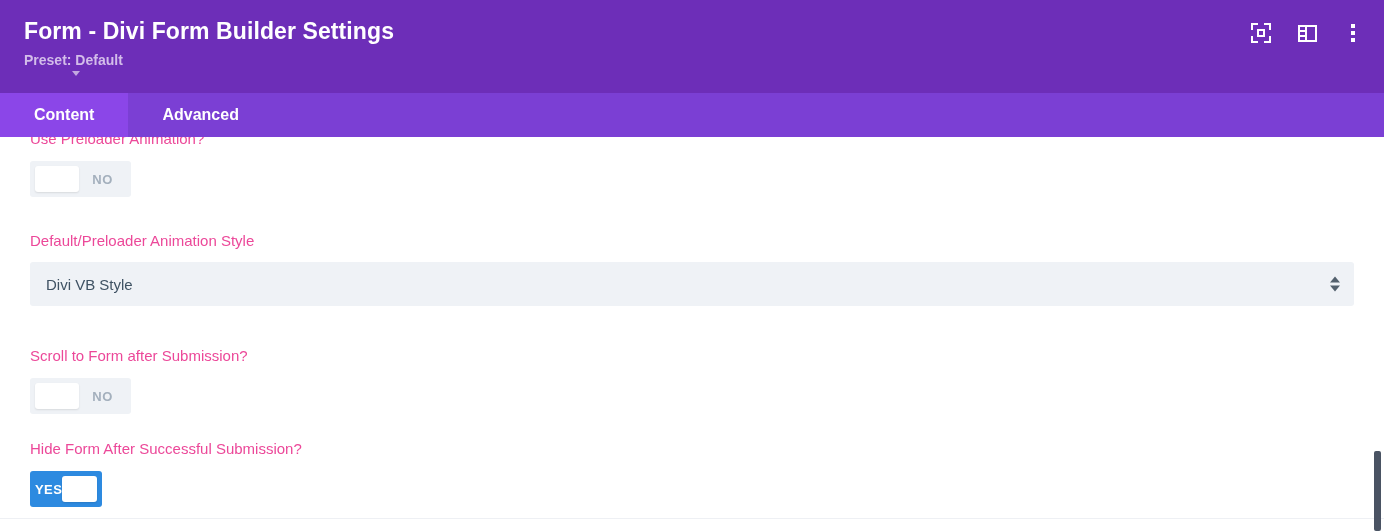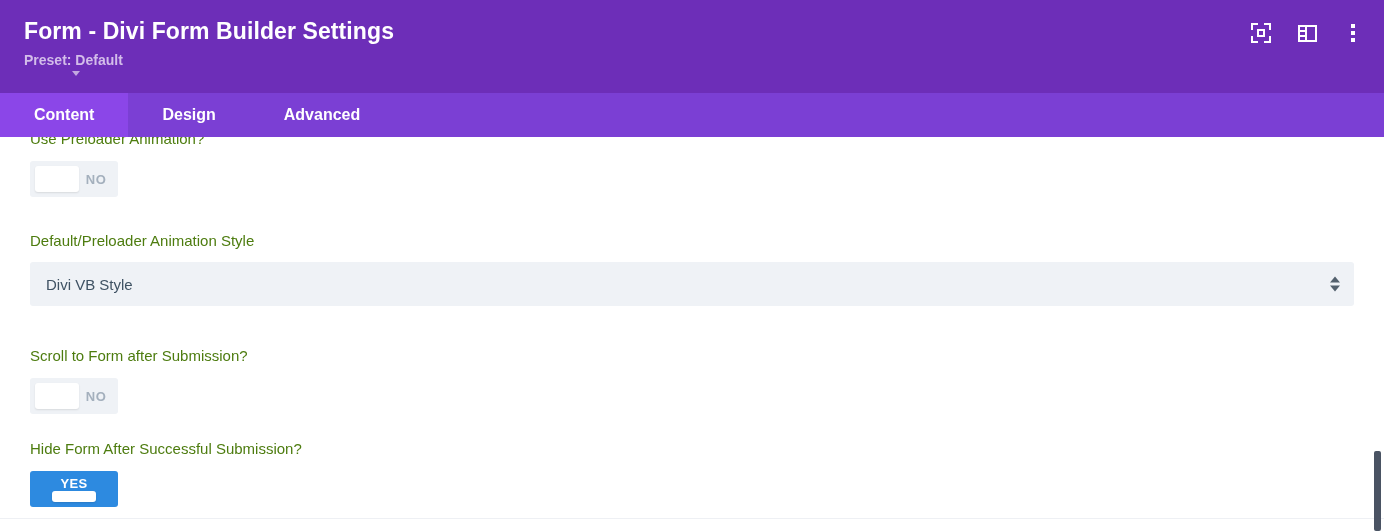--- a/index.html
+++ b/index.html
@@ -165,40 +165,40 @@
     height: 395px;
     background: #ffffff;
     overflow: hidden;
   }
 
   .field {
     padding: 0 30px;
   }
 
   .field-label {
-    color: #4d7c0f;
+    color: #ec4899;
     font-size: 15px;
     line-height: 20px;
     font-weight: normal;
   }
 
   
   .toggle {
     display: inline-flex;
     align-items: center;
     height: 36px;
     border-radius: 3px;
     cursor: pointer;
     user-select: none;
   }
 
   .toggle.off {
     background: #eff2f6;
     padding: 5px 5px;
-    width: 88px;
+    width: 101px;
   }
 
   .toggle.off .knob {
     width: 44px;
     height: 26px;
     background: #ffffff;
     border-radius: 3px;
     box-shadow: 0 1px 2px rgba(0,0,0,0.10);
   }
 
@@ -207,22 +207,21 @@
     text-align: center;
     color: #a4b0bd;
     font-size: 13px;
     font-weight: bold;
     letter-spacing: 0.4px;
   }
 
   .toggle.on {
     background: #2d8ae0;
     padding: 5px 5px;
-    width: 88px;
-    flex-direction: column;
+    width: 72px;
   }
 
   .toggle.on .txt {
     flex: 1;
     text-align: center;
     color: #ffffff;
     font-size: 13px;
     font-weight: bold;
     letter-spacing: 0.4px;
   }
@@ -345,23 +344,20 @@
       </div>
 
     </div>
   </div>
 
   <div class="tabs">
     <div class="tab active">
       <span>Content</span>
     </div>
     <div class="tab">
-      <span>Design</span>
-    </div>
-    <div class="tab">
       <span>Advanced</span>
     </div>
   </div>
 
   <div class="body-area">
 
     <div class="field" style="position:relative; height:70px;">
       <div class="field-label" style="position:absolute; top:-8px; left:30px;">Use Preloader Animation?</div>
       <div class="toggle off" style="position:absolute; top:24px; left:30px;">
         <span class="knob"></span>

